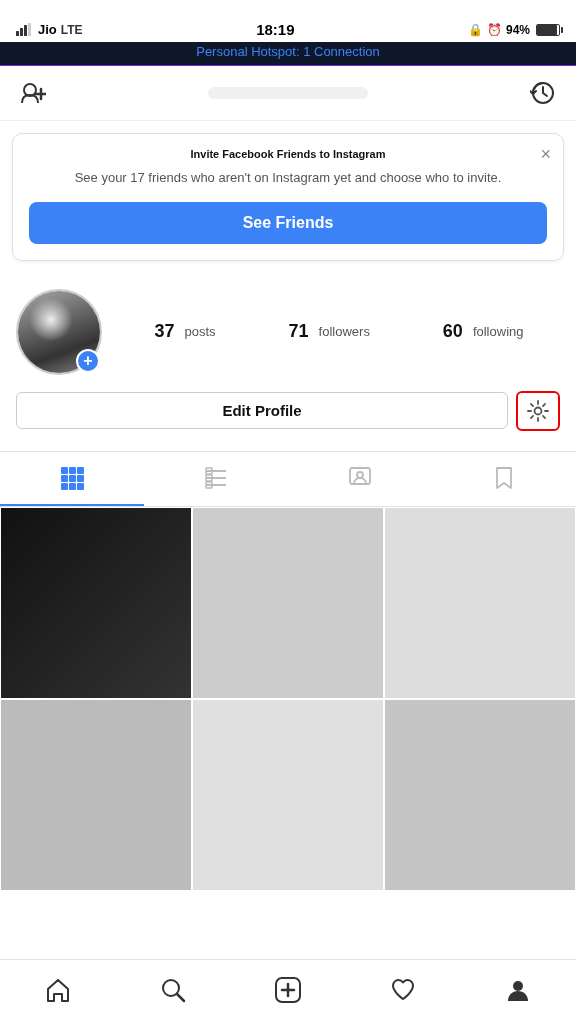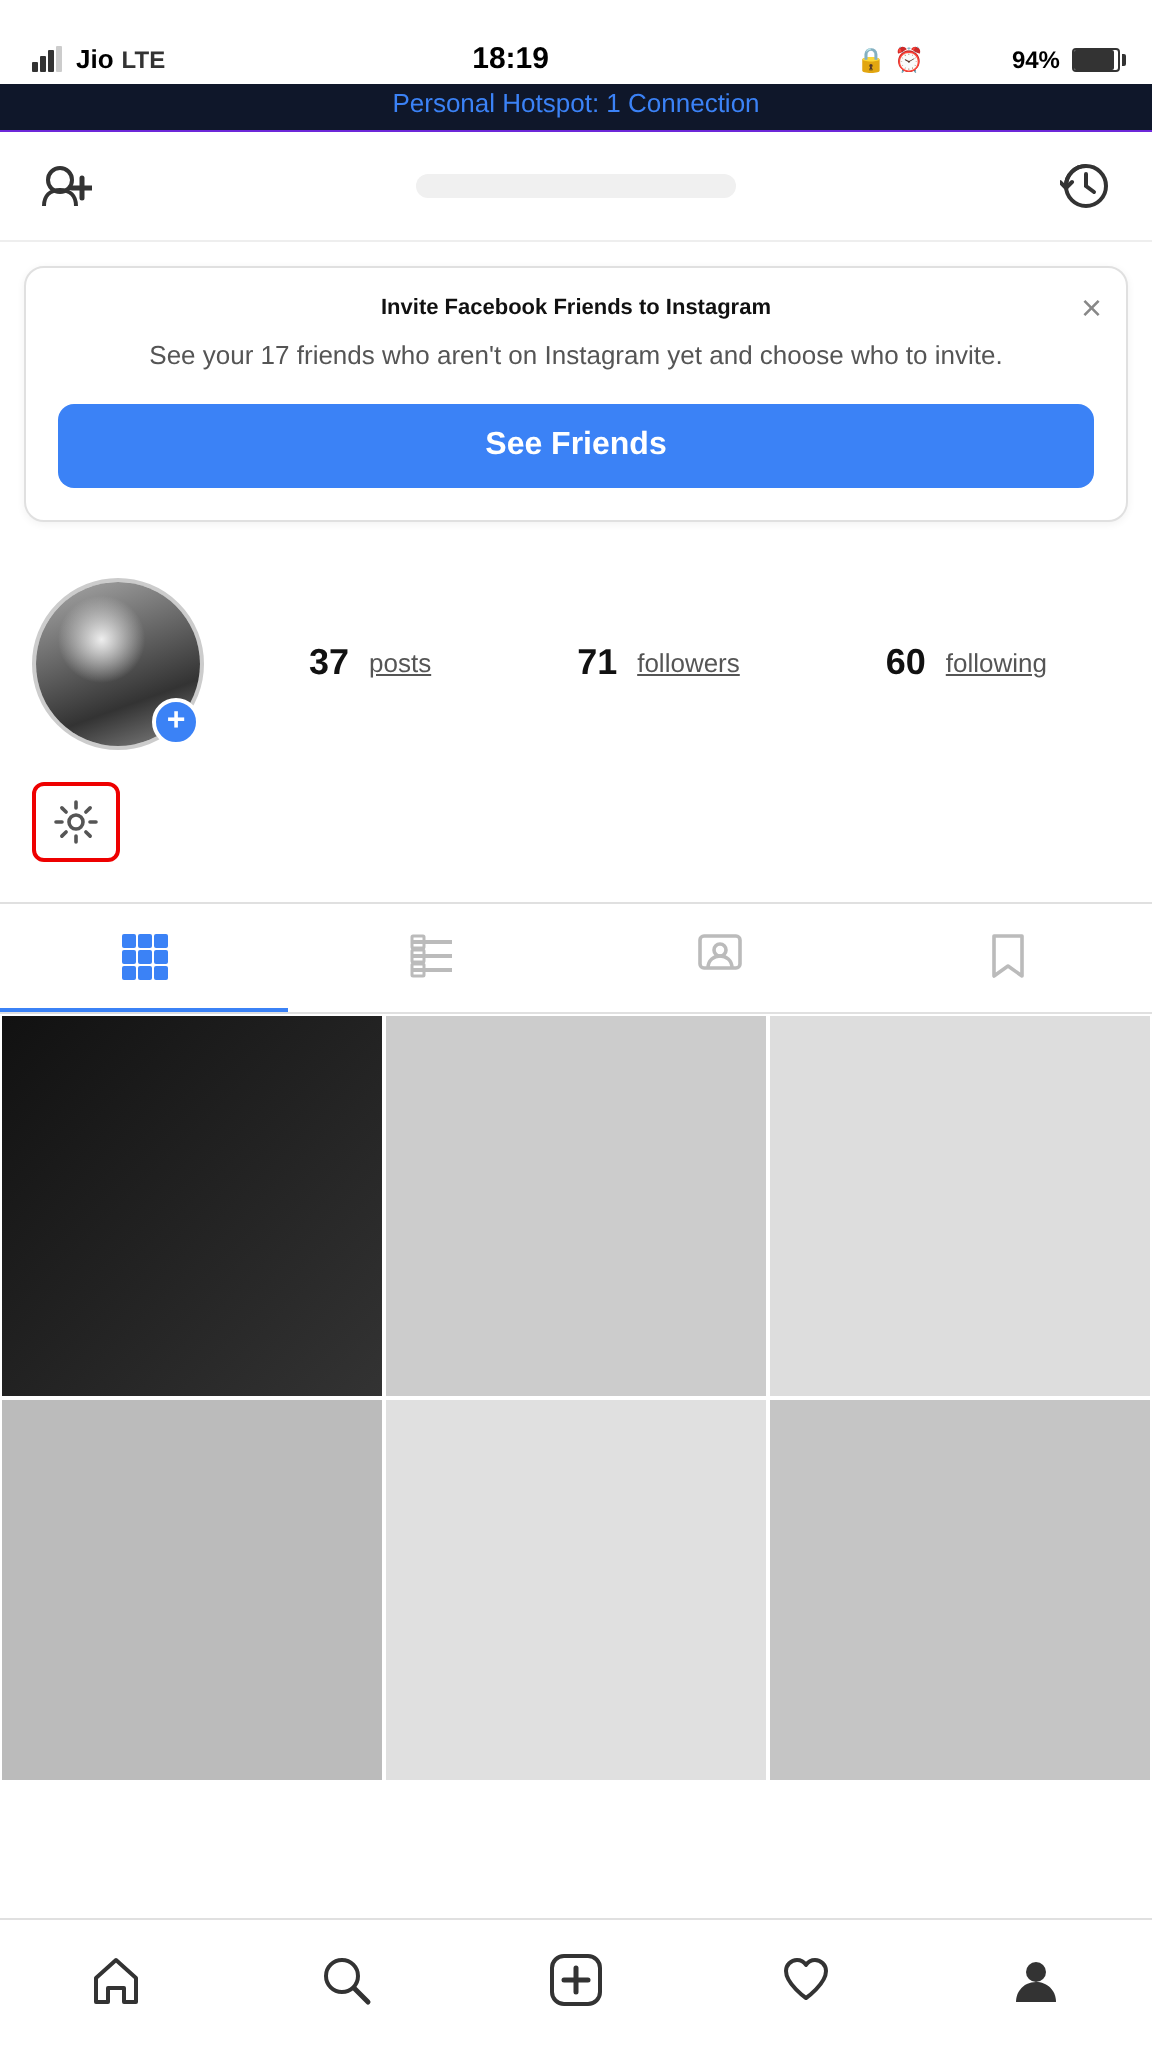--- a/index.html
+++ b/index.html
@@ -157,21 +157,21 @@
       align-items: center;
     }
     .stat-item {
       display: flex; 
       align-items: center; gap: 10px;
     }
     .stat-number {
       font-size: 18px; font-weight: 700; color: #111;
     }
     .stat-label {
-      font-size: 13px; color: #555; text-decoration: underline;
+      font-size: 13px; color: #555;
     }
 
     
     .profile-actions {
       display: flex; gap: 8px; align-items: center;
     }
     .edit-profile-btn {
       flex: 1;
       border: 1.5px solid #ccc; border-radius: 6px;
       background: #fff; color: #111;
@@ -249,21 +249,21 @@
         <rect x="12" y="0" width="3" height="13" fill="#ccc" rx="0.5"></rect>
       </svg>
     </span>
     <span style="font-size:13px;font-weight:600;">Jio</span>
     <span style="font-size:12px;font-weight:600;color:#333;">LTE</span>
   </div>
   <div class="status-center">18:19</div>
   <div class="status-right">
     <span style="font-size:12px;">🔒</span>
     <span style="font-size:12px;">⏰</span>
-    <span style="font-size:12px;font-weight:600;margin-left:40px;">94%</span>
+    <span style="font-size:12px;font-weight:600;">94%</span>
     <div class="battery-icon">
       <div class="battery-fill"></div>
     </div>
   </div>
 </div>
 
 <div class="hotspot-bar">
   <span>Personal Hotspot: 1 Connection</span>
 </div>
 
@@ -316,20 +316,21 @@
         <span class="stat-label">followers</span>
       </div>
       <div class="stat-item">
         <span class="stat-number">60</span>
         <span class="stat-label">following</span>
       </div>
     </div>
   </div>
 
   <div class="profile-actions">
+    <button class="edit-profile-btn">Edit Profile</button>
     <button class="settings-btn">
       <svg width="22" height="22" viewBox="0 0 22 22">
         <circle cx="11" cy="11" r="3.5" fill="none" stroke="#555" stroke-width="1.8"></circle>
         <path d="M11 1v3M11 18v3M1 11h3M18 11h3M3.93 3.93l2.12 2.12M15.95 15.95l2.12 2.12M3.93 18.07l2.12-2.12M15.95 6.05l2.12-2.12" fill="none" stroke="#555" stroke-width="1.8" stroke-linecap="round"></path>
       </svg>
     </button>
   </div>
 </div>
 
 <div class="tabs-row">

